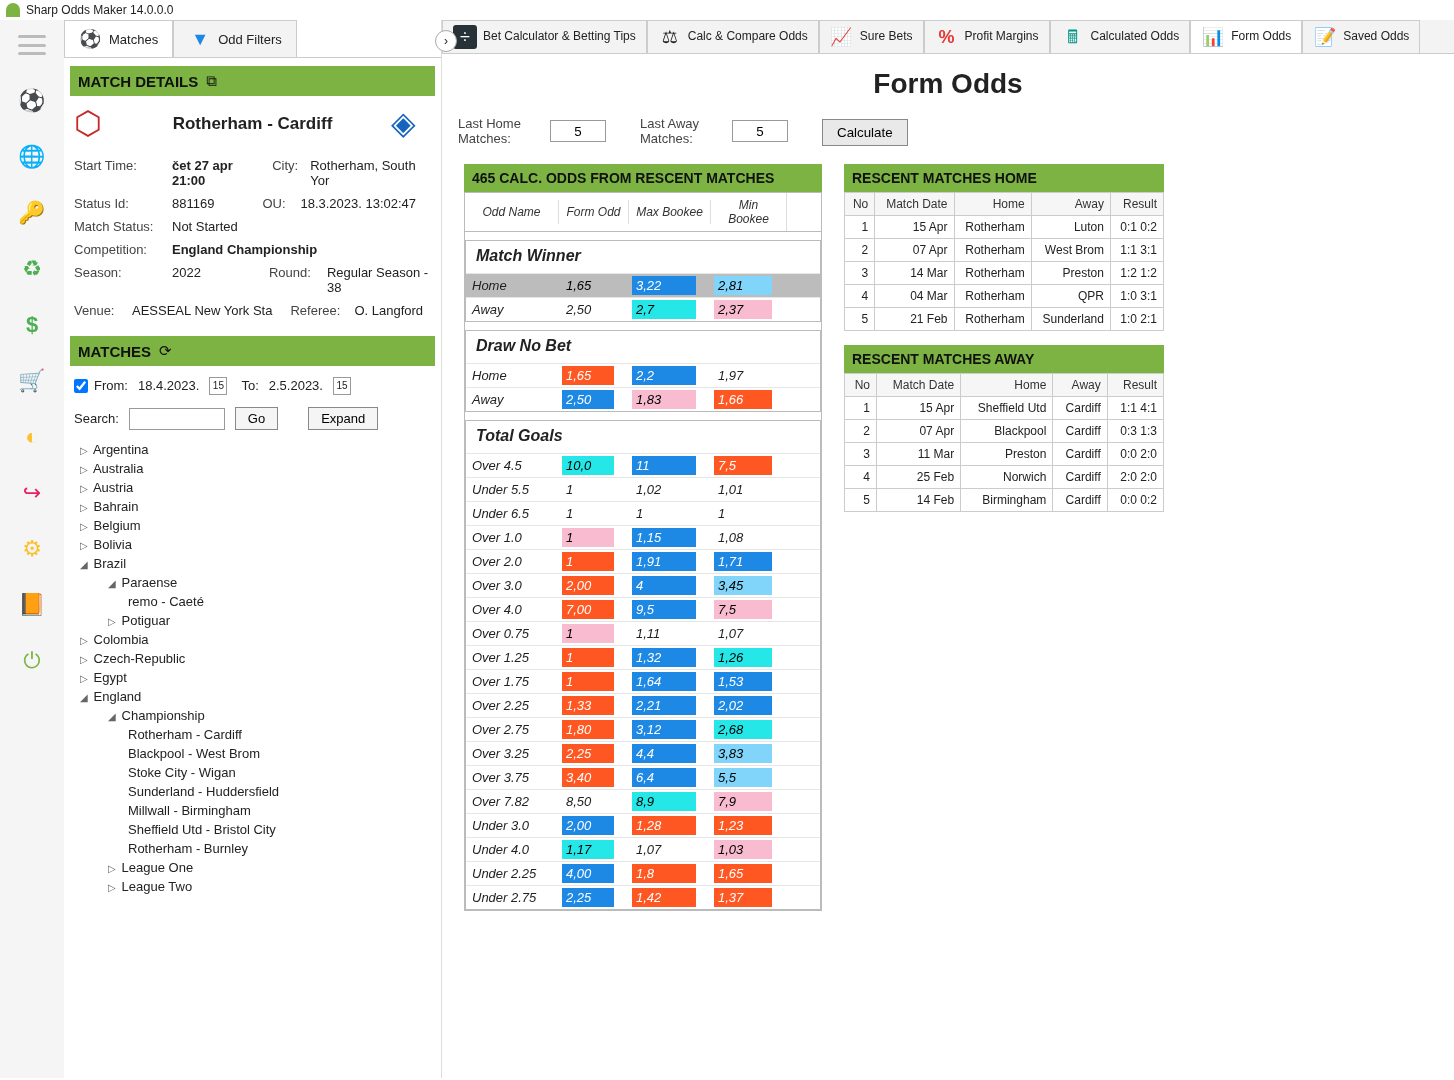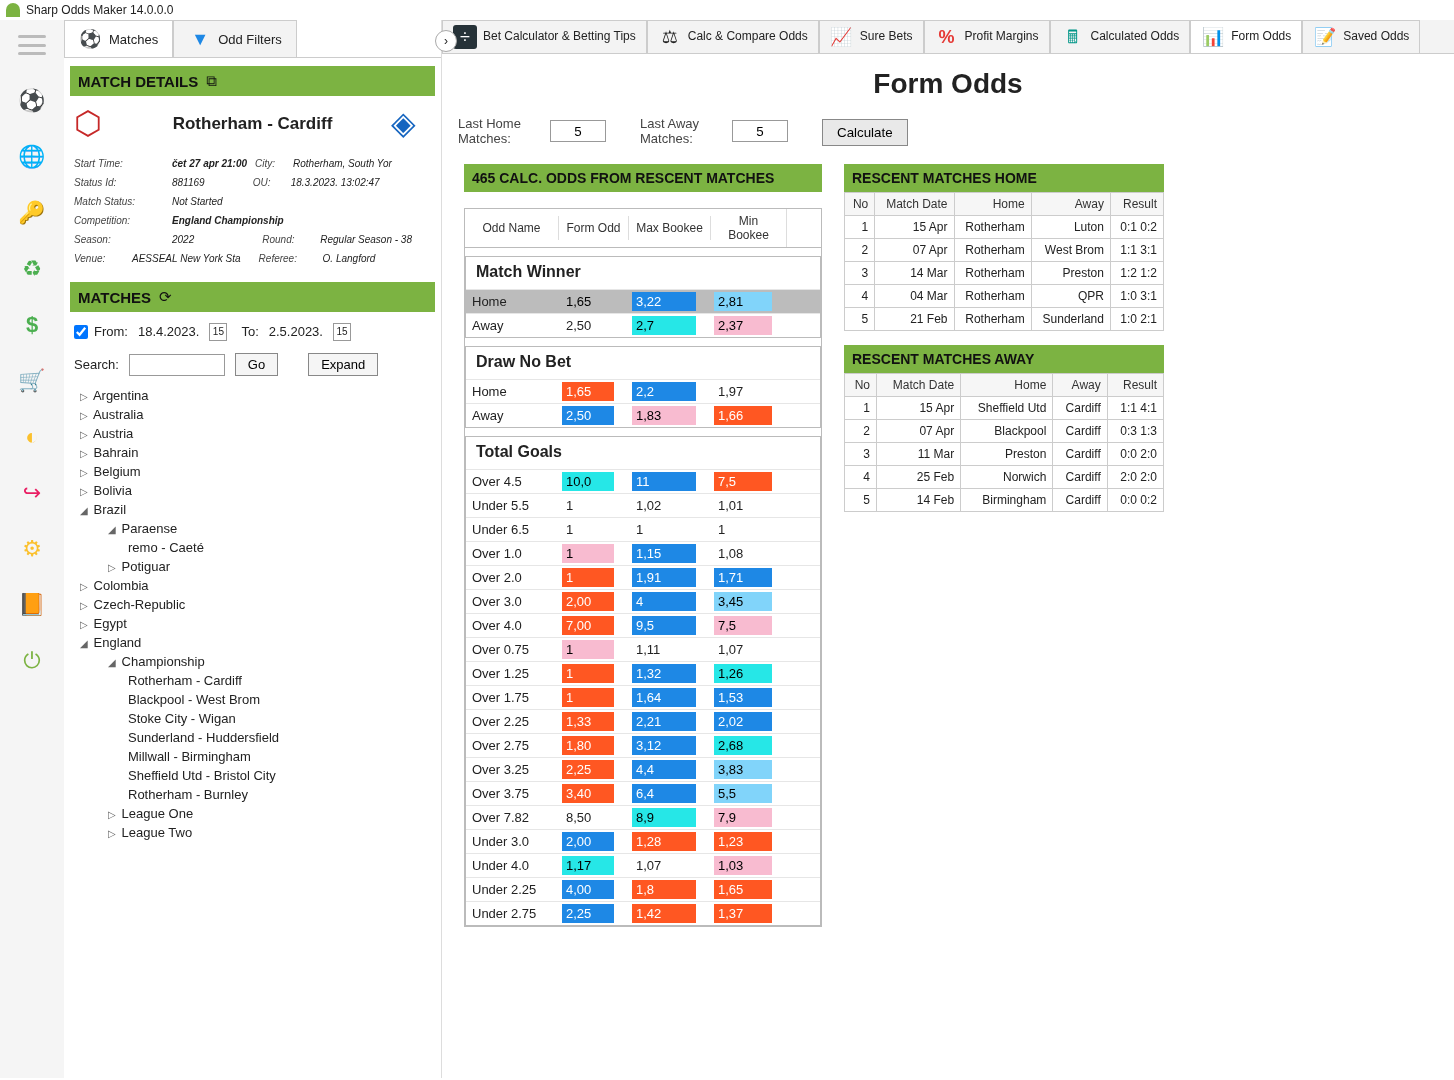--- a/index.html
+++ b/index.html
@@ -10,21 +10,21 @@
 .vtoolbar { width: 64px; background: #f5f5f5; display: flex; flex-direction: column; align-items: center; padding-top: 10px; gap: 26px; }
 .vtoolbar .vicon { width: 30px; height: 30px; display: flex; align-items: center; justify-content: center; font-size: 22px; cursor: pointer; }
 .hamburger { width: 28px; height: 20px; display: flex; flex-direction: column; justify-content: space-between; }
 .hamburger span { height: 3px; background: #bbb; border-radius: 2px; }
 .left-panel { width: 378px; border-right: 1px solid #ddd; display: flex; flex-direction: column; }
 .left-tabs { display: flex; border-bottom: 1px solid #ccc; background: #fff; }
 .left-tab { display: flex; align-items: center; gap: 6px; padding: 6px 14px; border: 1px solid #ccc; border-bottom: none; background: #fff; cursor: pointer; font-size: 13px; }
 .left-tab.inactive { background: #f3f3f3; }
 .left-tab .ticon { width: 24px; height: 24px; display:flex; align-items:center; justify-content:center; font-size:18px; }
 .section-header { background: #7cb342; color: #111; font-weight: bold; padding: 6px 8px; margin: 8px 6px 4px; font-size: 15px; display:flex; align-items:center; gap:8px; }
-.details { padding: 6px 10px; font-size: 10px; font-style: italic; }
+.details { padding: 6px 10px; font-size: 13px; }
 .match-title { display:flex; align-items:center; justify-content:space-between; padding: 4px 10px; }
 .match-title .team-badge { width:40px; height:40px; border: none; display:inline-block; }
 .match-title h2 { font-size: 17px; font-weight: bold; }
 .detail-row { display: flex; gap: 8px; padding: 4px 0; }
 .detail-label { color: #444; min-width: 90px; }
 .detail-row .bold { font-weight: bold; }
 .date-row { display:flex; align-items:center; gap:6px; padding:6px 10px; font-size:13px; }
 .date-row input[type="checkbox"] { width:14px; height:14px; }
 .date-val { padding: 2px 4px; min-width:60px; }
 .cal-icon { width:18px; height:18px; border:1px solid #999; display:inline-flex; align-items:center; justify-content:center; font-size:10px; background:#fff; }
@@ -47,21 +47,21 @@
 .form-title { text-align:center; font-size:28px; font-weight:600; padding: 4px 0 12px; }
 .controls { display:flex; align-items:flex-end; gap: 34px; padding: 4px 0 18px; }
 .ctrl-group { display:flex; align-items:center; gap: 12px; }
 .ctrl-label { color:#444; font-size:13px; max-width:80px; }
 .num-input { width:56px; height:22px; border:1px solid #999; text-align:center; padding:2px; }
 .calc-btn { border:1px solid #888; background:#e9e9e9; padding:5px 14px; cursor:pointer; }
 .columns { display:flex; gap: 22px; }
 .col-left { width: 364px; padding-left: 6px; }
 .col-right { flex: 1; max-width: 320px; }
 .green-head { background:#7cb342; color:#111; font-weight:bold; padding:6px 8px; font-size:14px; }
-.odds-table { border:1px solid #bbb; margin-top:16px; }
+.odds-table { border:1px solid #bbb; margin-top:0;font-style:italic; }
 .odds-header, .odds-row { display:grid; grid-template-columns: 94px 70px 82px 76px; align-items:center; }
 .odds-header { border-bottom:1px solid #bbb; font-size:12px; color:#333; }
 .odds-header > div { padding:5px 6px; border-right:1px solid #ddd; text-align:center; }
 .odds-group { margin-top:8px; border:1px solid #bbb; }
 .odds-group-title { font-weight:bold; font-size:16px; padding:6px 10px 8px; }
 .odds-row { font-size:13px; border-top:1px solid #e6e6e6; }
 .odds-row .oname { padding:3px 6px; }
 .odds-row .cell { margin:2px 16px 2px 2px; padding:2px 4px; font-size:13px; min-height:18px; }
 .c-white { background:#fff; }
 .c-orange { background:#ff5722; color:#fff; }

